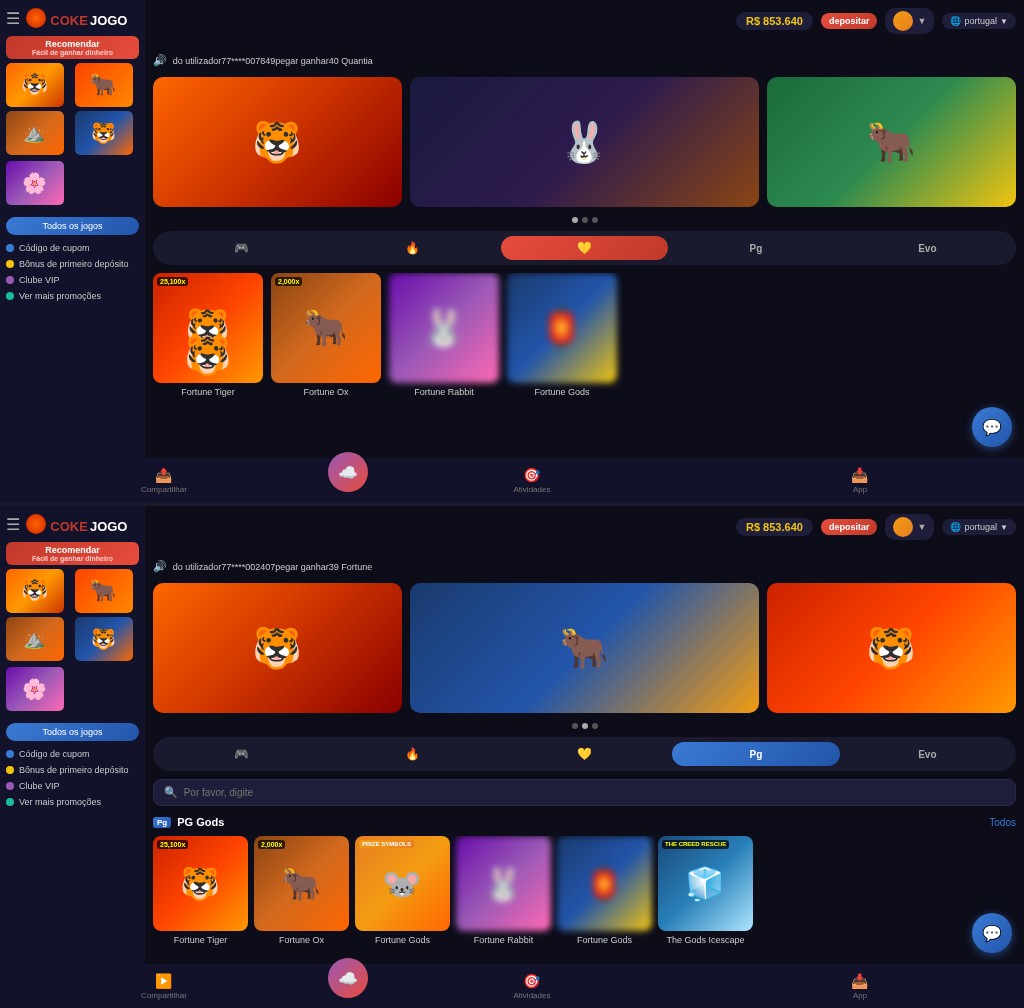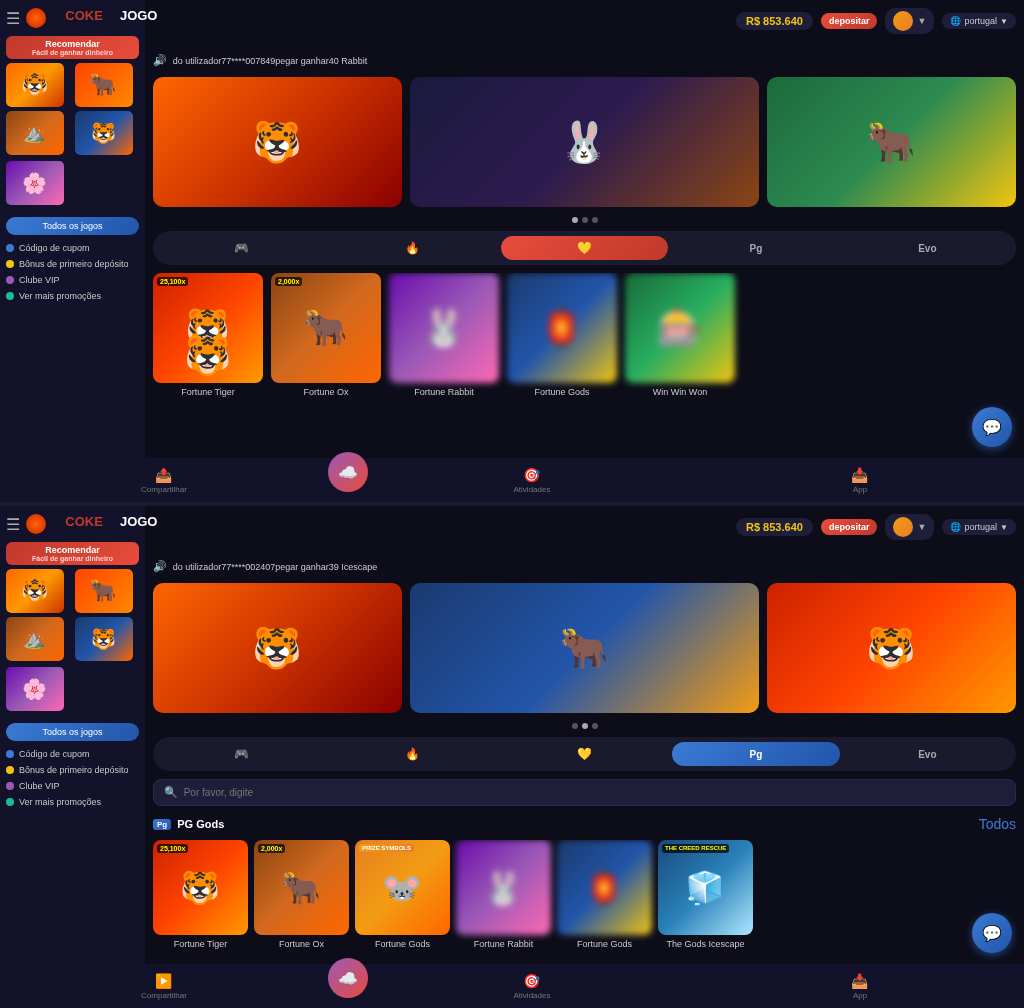--- a/index.html
+++ b/index.html
@@ -41,22 +41,22 @@
     }
 
     .hamburger-icon {
       color: #aaa;
       font-size: 16px;
       cursor: pointer;
     }
 
     .logo {
       display: flex;
-      align-items: flex-start;
-      gap: 17px;
+      align-items: flex-end;
+      gap: 2px;
     }
 
     .logo-coke {
       color: #c0392b;
       font-weight: 900;
       font-size: 13px;
     }
 
     .logo-jogo {
       color: #fff;
@@ -499,21 +499,21 @@
     .pg-badge {
       background: linear-gradient(135deg, #3a7bd5, #2255aa);
       color: #fff;
       font-size: 8px;
       padding: 1px 4px;
       border-radius: 3px;
       font-weight: bold;
     }
 
     .todos-link {
-      font-size: 14px;
+      font-size: 10px;
       color: #3a7bd5;
       cursor: pointer;
     }
 
     
     .card-inner-tiger::before {
       content: '🐯';
       position: absolute;
       font-size: 38px;
       bottom: 5px;
@@ -613,21 +613,21 @@
       </div>
       <div class="lang-selector">
         <span>🌐</span>
         <span>portugal</span>
         <span style="font-size:8px;">▼</span>
       </div>
     </div>
 
     <div class="ticker">
       <span class="ticker-icon">🔊</span>
-      <span>do utilizador77****007849pegar ganhar40 Rabbit</span>
+      <span>do utilizador77****007849pegar ganhar40 Quantia</span>
     </div>
 
     <div class="banner-area">
       <div class="banner-card banner-left">
         <div class="banner-art">🐯</div>
       </div>
       <div class="banner-card banner-main">
         <div class="banner-art">🐰</div>
       </div>
       <div class="banner-card banner-right">
@@ -684,26 +684,20 @@
         <span class="game-card-label">Fortune Rabbit</span>
       </div>
 
       <div class="game-card">
         <div class="game-card-img card-gods" style="filter:blur(3px);">
           <div style="position:absolute;inset:0;display:flex;align-items:center;justify-content:center;font-size:36px;">🏮</div>
         </div>
         <span class="game-card-label">Fortune Gods</span>
       </div>
 
-      <div class="game-card">
-        <div class="game-card-img card-winwin" style="filter:blur(3px);">
-          <div style="position:absolute;inset:0;display:flex;align-items:center;justify-content:center;font-size:36px;">🎰</div>
-        </div>
-        <span class="game-card-label">Win Win Won</span>
-      </div>
     </div>
 
     <div class="float-btn">
       <span>💬</span>
     </div>
 
     <div class="bottom-nav">
       <div class="bottom-nav-item">
         <span class="bottom-nav-icon">📤</span>
         <span>Compartilhar</span>
@@ -800,21 +794,21 @@
       </div>
       <div class="lang-selector">
         <span>🌐</span>
         <span>portugal</span>
         <span style="font-size:8px;">▼</span>
       </div>
     </div>
 
     <div class="ticker">
       <span class="ticker-icon">🔊</span>
-      <span>do utilizador77****002407pegar ganhar39 Icescape</span>
+      <span>do utilizador77****002407pegar ganhar39 Fortune</span>
     </div>
 
     <div class="banner-area">
       <div class="banner-card banner-left">
         <div class="banner-art">🐯</div>
       </div>
       <div class="banner-card banner-main" style="background: linear-gradient(135deg, #1a3a6e, #2255aa, #f39c12);">
         <div class="banner-art">🐂</div>
       </div>
       <div class="banner-card banner-right" style="background: linear-gradient(135deg, #cc2200, #ff4400, #ff9900);">

